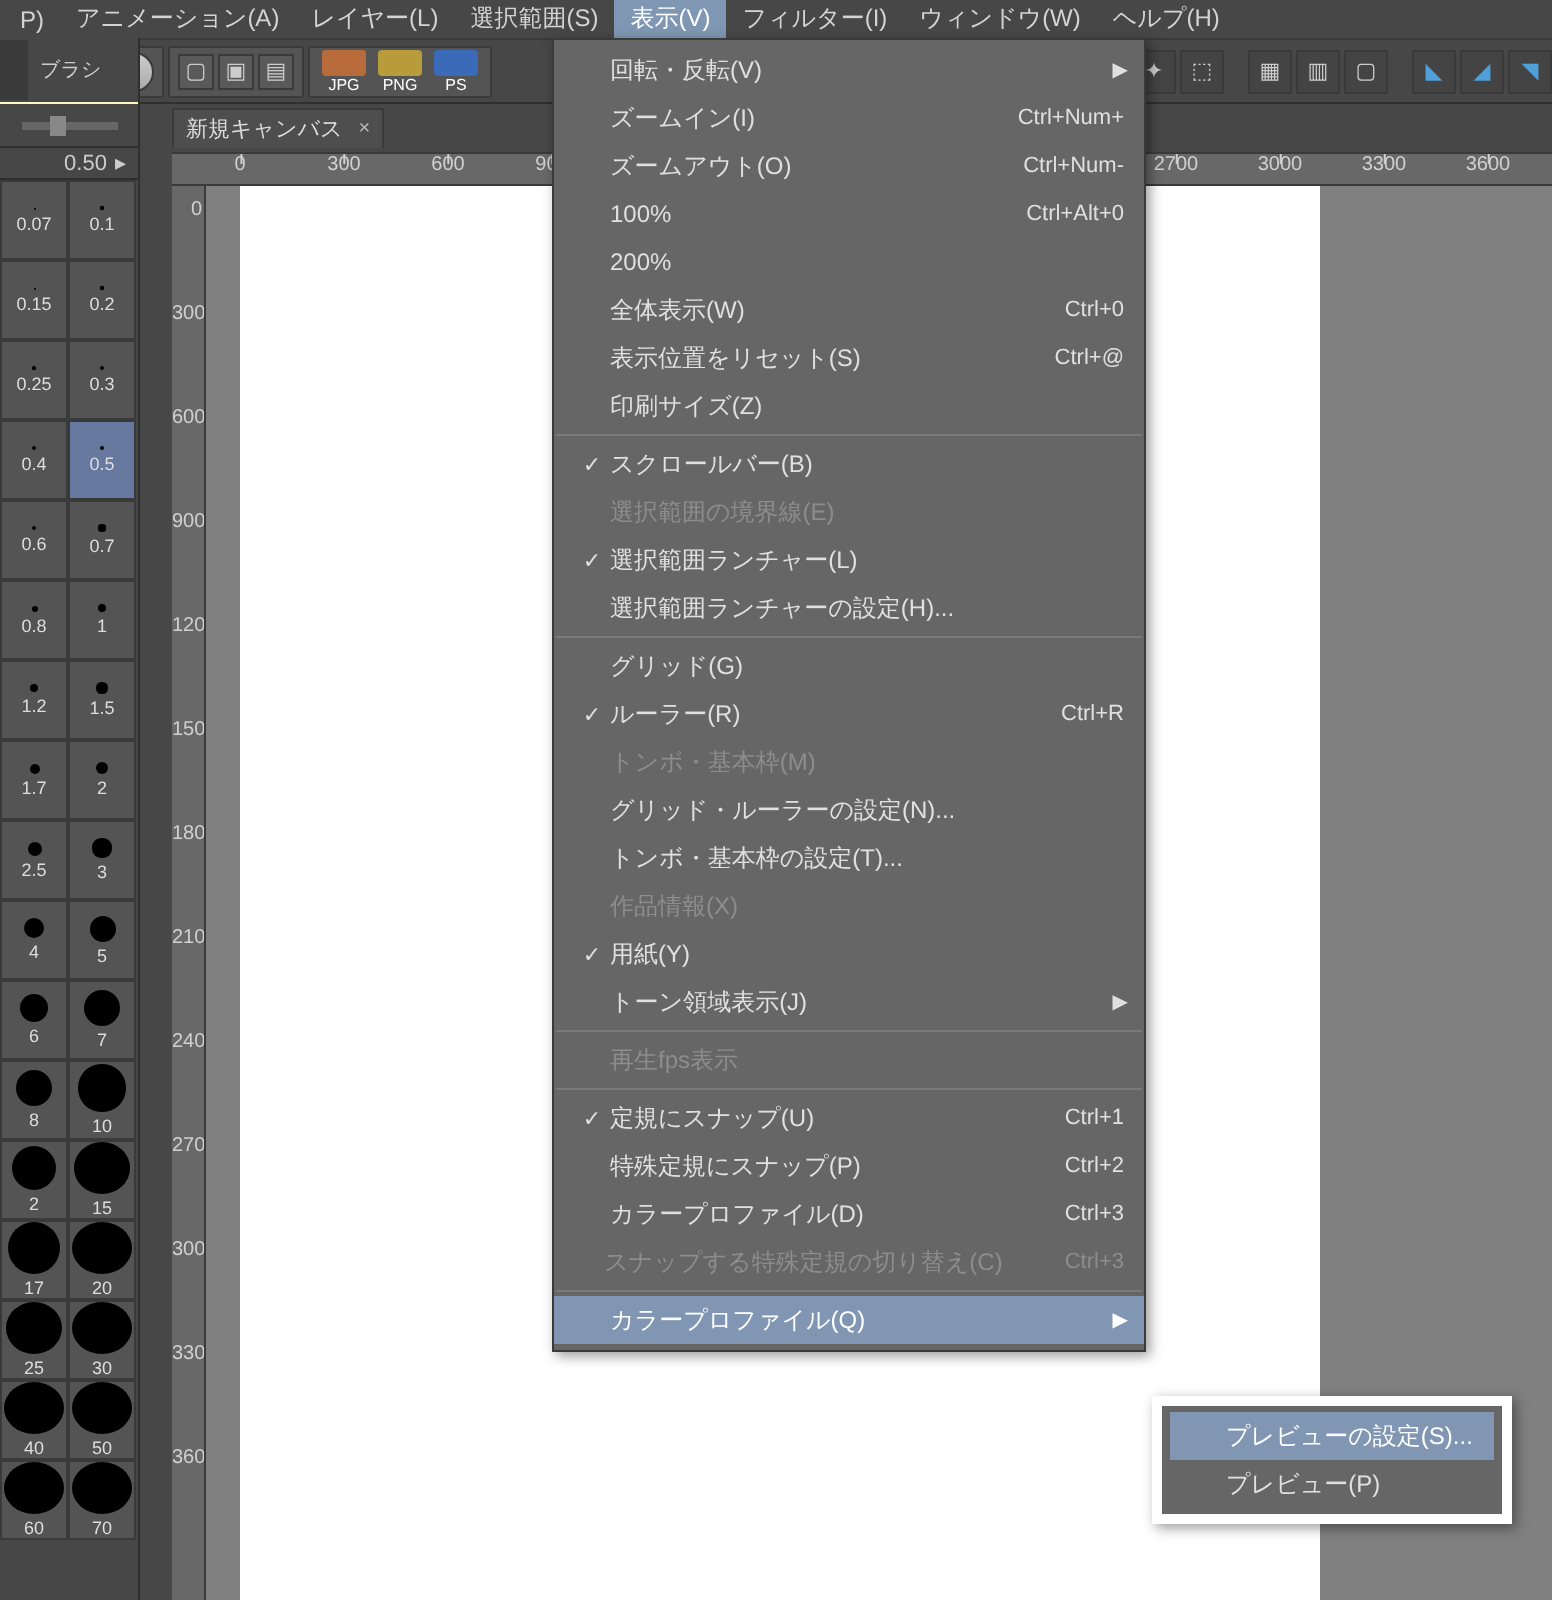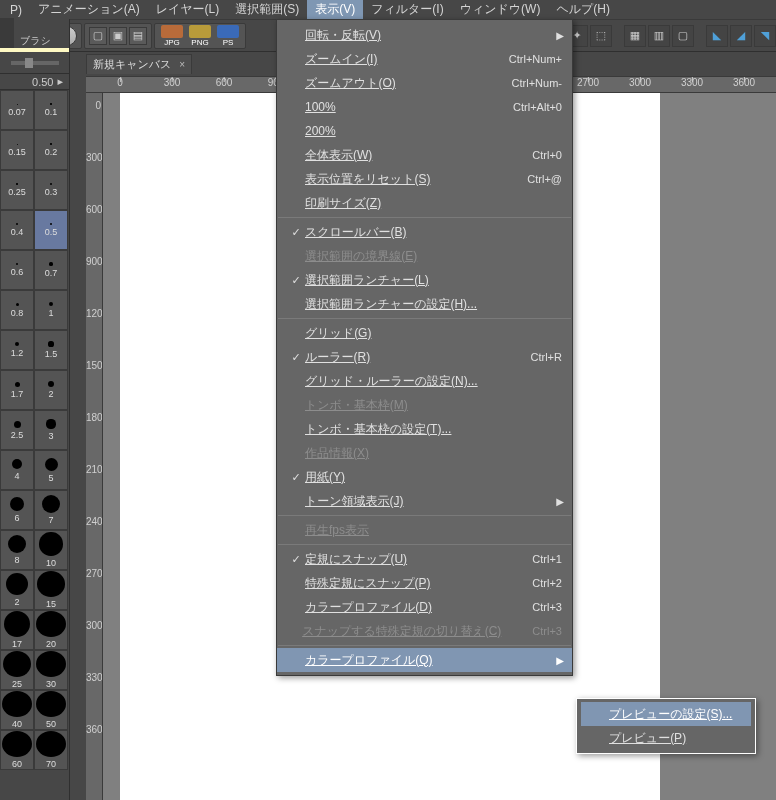--- a/index.html
+++ b/index.html
@@ -29,47 +29,47 @@
   .rulerbar-h { position:absolute; top:76px; left:86px; right:0; height:17px; background:#686868; border-top:1px solid #3a3a3a; border-bottom:1px solid #3a3a3a; overflow:hidden; }
   .rulerbar-h .tick { position:absolute; top:0; font-size:10px; color:#d0d0d0; text-align:center; transform:translateX(-50%); }
   .rulerbar-h .tick::before { content:""; position:absolute; left:50%; top:0; width:1px; height:5px; background:#d0d0d0; }
   .rulerbar-v { position:absolute; top:93px; left:86px; width:17px; bottom:0; background:#686868; border-right:1px solid #3a3a3a; overflow:hidden; }
   .rulerbar-v .tick { position:absolute; left:0; font-size:10px; color:#d0d0d0; transform:translateY(-50%); width:17px; text-align:right; padding-right:2px; }
   .canvas-bg { position:absolute; top:93px; left:103px; right:0; bottom:0; background:#808080; }
   .canvas-page { position:absolute; top:93px; left:120px; width:540px; bottom:0; background:#ffffff; }
 
   
   .leftcol { position:absolute; top:19px; left:0; width:70px; bottom:0; background:#474747; border-right:1px solid #2f2f2f; }
-  .leftcol .brush-head { height:33px; border-bottom:4px solid #fef9c3; display:flex; align-items:flex-end; }
+  .leftcol .brush-head { height:33px; border-bottom:1px solid #fef9c3; display:flex; align-items:center; }
   .brush-head .handle { width:14px; height:30px; background:#3a3a3a; }
   .brush-head .lbl { font-size:10px; padding-left:6px; color:#ccc; }
   .brush-slider { height:22px; border-bottom:1px solid #2f2f2f; display:flex; align-items:center; justify-content:space-evenly; }
   .brush-slider .track { width:48px; height:4px; background:#666; position:relative; }
   .brush-slider .knob { position:absolute; top:-3px; left:30%; width:8px; height:10px; background:#888; }
   .brush-list { overflow:hidden; }
   .brush-row { height:40px; display:flex; }
   .brush-cell { width:34px; height:40px; border:1px solid #3a3a3a; background:#545454; display:flex; flex-direction:column; align-items:center; justify-content:center; }
   .brush-cell.sel { background:#6879a0; }
   .brush-dot { background:#000; border-radius:50%; }
   .brush-cell .sz { font-size:9px; color:#ddd; margin-top:2px; }
 
   
   .dropdown { position:absolute; top:19px; left:276px; width:297px; background:#666666; border:1px solid #3a3a3a; box-shadow:2px 2px 6px rgba(0,0,0,.4); z-index:50; padding:3px 0; }
   .menu-item { height:24px; display:flex; align-items:center; padding:0 10px; color:#e0e0e0; font-size:12px; position:relative; cursor:default; }
   .menu-item.disabled { color:#8d8d8d; }
   .menu-item.hl { background:#8096b2; color:#fff; }
   .menu-item .check { width:18px; display:inline-block; text-align:center; font-size:11px; }
-  .menu-item .text { flex:1; white-space:nowrap;text-decoration:underline; }
+  .menu-item .text { flex:1; white-space:nowrap; }
   .menu-item .short { color:#e0e0e0; font-size:11px;margin-left:31px; }
   .menu-item.disabled .short { color:#8d8d8d; }
   .menu-item .arrow { position:absolute; right:8px; font-size:10px; }
   .menu-sep { height:1px; background:#555555; margin:2px 1px; border-top:1px solid #7a7a7a; }
 
   
-  .submenu { position:absolute; top:698px; left:576px; width:180px; background:#666666; border:1px solid #ffffff; box-shadow:2px 2px 6px rgba(0,0,0,.4); z-index:60; padding:3px 4px; }
+  .submenu { position:absolute; top:698px; left:576px; width:180px; background:#666666; border:5px solid #ffffff; box-shadow:2px 2px 6px rgba(0,0,0,.4); z-index:60; padding:3px 4px; }
   .submenu .menu-item .text { padding-left:18px; }
 </style>
 </head>
 <body>
 
 <div class="menubar">
   <span>P)</span>
   <span>アニメーション(A)</span>
   <span>レイヤー(L)</span>
   <span>選択範囲(S)</span>
@@ -404,27 +404,27 @@
     <div class="menu-sep"></div>
     <div class="menu-item">
       <span class="check"></span>
       <span class="text">グリッド(G)</span>
     </div>
     <div class="menu-item">
       <span class="check">✓</span>
       <span class="text">ルーラー(R)</span>
       <span class="short">Ctrl+R</span>
     </div>
+    <div class="menu-item disabled">
+      <span class="check"></span>
+      <span class="text">トンボ・基本枠(M)</span>
+    </div>
     <div class="menu-item">
       <span class="check"></span>
       <span class="text">グリッド・ルーラーの設定(N)...</span>
-    </div>
-    <div class="menu-item disabled">
-      <span class="check"></span>
-      <span class="text">トンボ・基本枠(M)</span>
     </div>
     <div class="menu-item">
       <span class="check"></span>
       <span class="text">トンボ・基本枠の設定(T)...</span>
     </div>
     <div class="menu-item disabled">
       <span class="check"></span>
       <span class="text">作品情報(X)</span>
     </div>
     <div class="menu-item">

